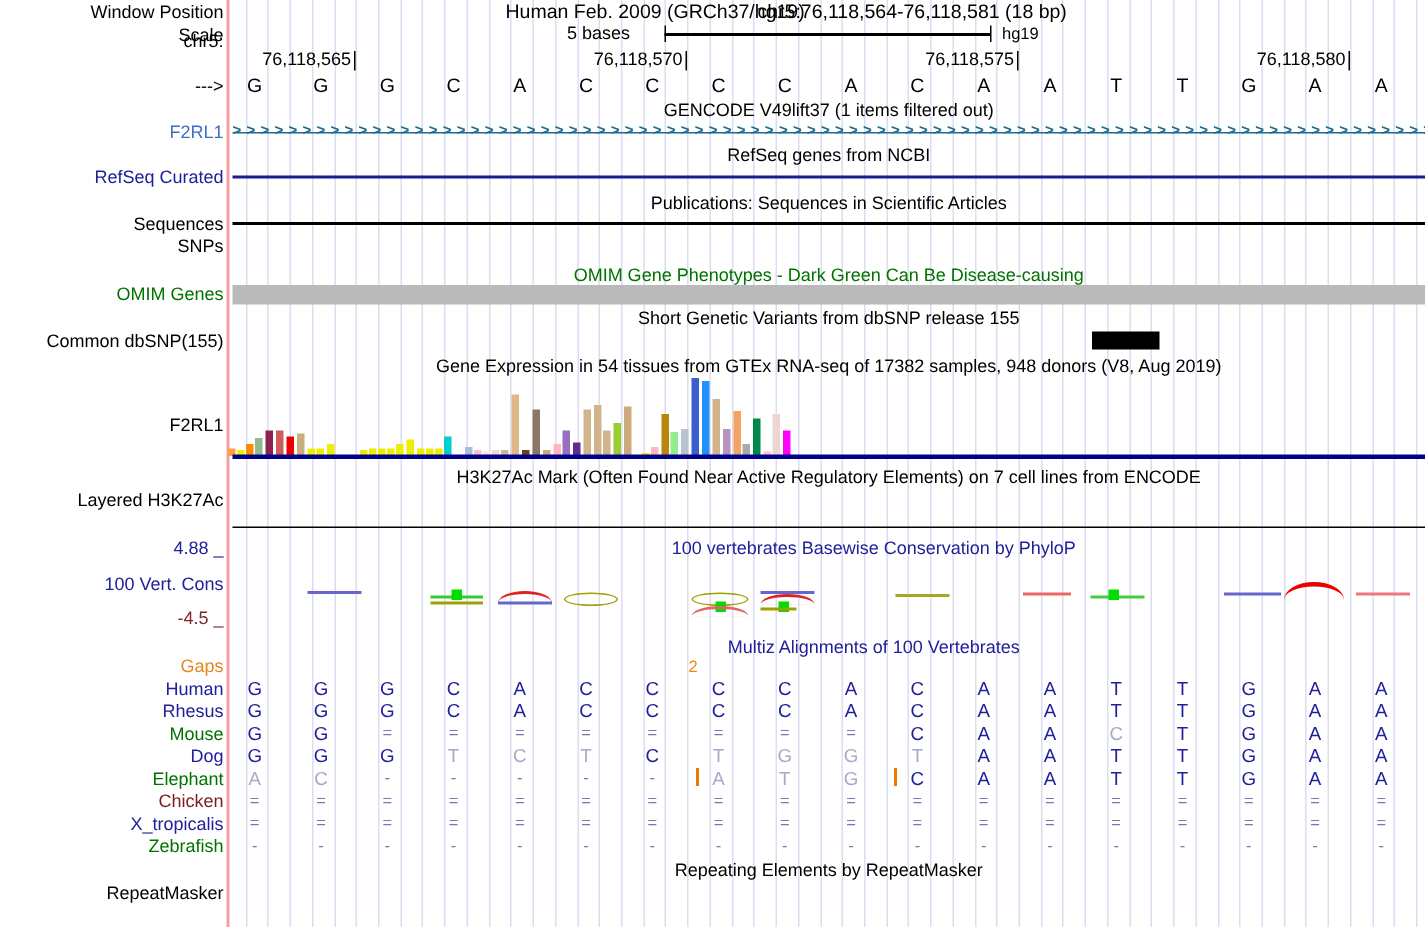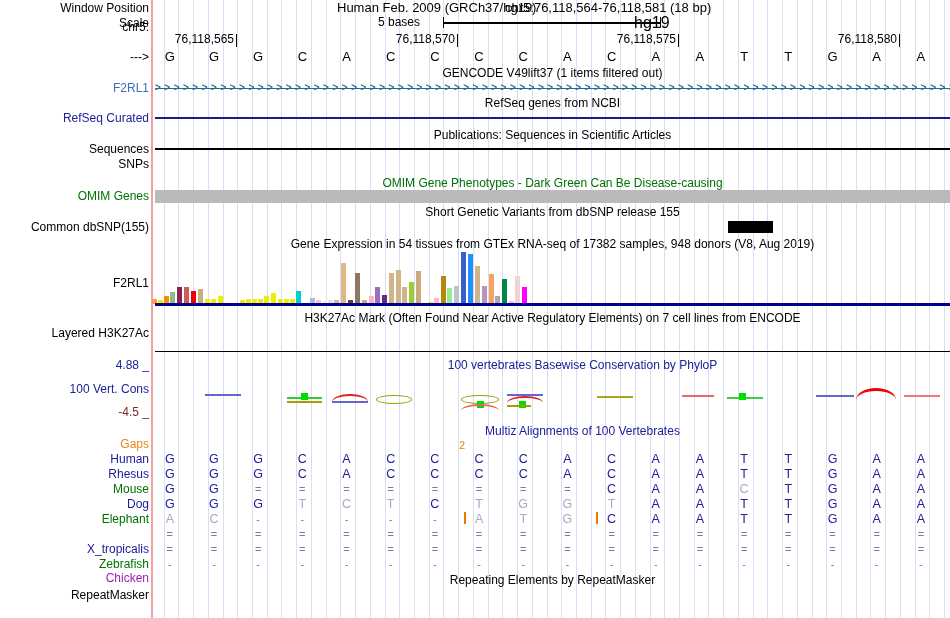--- a/index.html
+++ b/index.html
@@ -91,21 +91,21 @@
 
   <div class="lbl" style="top:2px">Window Position</div>
   <div class="titletext" style="left:337px;top:1px">Human Feb. 2009 (GRCh37/hg19)</div>
   <div class="titletext" style="left:505px;top:1px">chr5:76,118,564-76,118,581 (18 bp)</div>
 
   <div class="lbl" style="top:17px">Scale</div>
   <div class="coordlbl" style="left:328px;top:16px">5 bases</div>
   <div style="position:absolute;left:443px;top:22px;width:217px;height:1.5px;background:#000"></div>
   <div style="position:absolute;left:443px;top:17px;width:1px;height:11px;background:#000"></div>
   <div style="position:absolute;left:660px;top:17px;width:1px;height:11px;background:#000"></div>
-  <div class="titletext" style="left:634px;top:16px;font-size:16px">hg19</div>
+  <div class="titletext" style="left:668px;top:16px;font-size:11px">hg19</div>
 
   <div class="lbl" style="top:21px">chr5:</div>
   <div id="coords">
       <div class="coordlbl" style="left: 142px; top: 33px;">76,118,565</div>
       <div class="coordtick" style="left: 236px; top: 34px;"></div>
       <div class="coordlbl" style="left: 363px; top: 33px;">76,118,570</div>
       <div class="coordtick" style="left: 457px; top: 34px;"></div>
       <div class="coordlbl" style="left: 584px; top: 33px;">76,118,575</div>
       <div class="coordtick" style="left: 678px; top: 34px;"></div>
       <div class="coordlbl" style="left: 805px; top: 33px;">76,118,580</div>
@@ -338,21 +338,21 @@
       <div class="alnletter" style="left: 512.24px; top: 512px; color: rgb(168, 168, 202); font-size: 12.5px;">T</div>
       <div class="alnletter" style="left: 556.42px; top: 512px; color: rgb(168, 168, 202); font-size: 12.5px;">G</div>
       <div class="alnletter" style="left: 600.6px; top: 512px; color: rgb(32, 32, 154); font-size: 12.5px;">C</div>
       <div class="alnletter" style="left: 644.78px; top: 512px; color: rgb(32, 32, 154); font-size: 12.5px;">A</div>
       <div class="alnletter" style="left: 688.96px; top: 512px; color: rgb(32, 32, 154); font-size: 12.5px;">A</div>
       <div class="alnletter" style="left: 733.14px; top: 512px; color: rgb(32, 32, 154); font-size: 12.5px;">T</div>
       <div class="alnletter" style="left: 777.32px; top: 512px; color: rgb(32, 32, 154); font-size: 12.5px;">T</div>
       <div class="alnletter" style="left: 821.5px; top: 512px; color: rgb(32, 32, 154); font-size: 12.5px;">G</div>
       <div class="alnletter" style="left: 865.68px; top: 512px; color: rgb(32, 32, 154); font-size: 12.5px;">A</div>
       <div class="alnletter" style="left: 909.86px; top: 512px; color: rgb(32, 32, 154); font-size: 12.5px;">A</div>
-      <div class="lbl" style="top: 528px; color: #a21caf; margin-top: 44px;">Chicken</div>
+      <div class="lbl" style="top: 528px; color: #7f1d1d;">Chicken</div>
       <div class="alnletter" style="left: 158.8px; top: 527px; color: rgb(120, 120, 176); font-size: 11px;">=</div>
       <div class="alnletter" style="left: 202.98px; top: 527px; color: rgb(120, 120, 176); font-size: 11px;">=</div>
       <div class="alnletter" style="left: 247.16px; top: 527px; color: rgb(120, 120, 176); font-size: 11px;">=</div>
       <div class="alnletter" style="left: 291.34px; top: 527px; color: rgb(120, 120, 176); font-size: 11px;">=</div>
       <div class="alnletter" style="left: 335.52px; top: 527px; color: rgb(120, 120, 176); font-size: 11px;">=</div>
       <div class="alnletter" style="left: 379.7px; top: 527px; color: rgb(120, 120, 176); font-size: 11px;">=</div>
       <div class="alnletter" style="left: 423.88px; top: 527px; color: rgb(120, 120, 176); font-size: 11px;">=</div>
       <div class="alnletter" style="left: 468.06px; top: 527px; color: rgb(120, 120, 176); font-size: 11px;">=</div>
       <div class="alnletter" style="left: 512.24px; top: 527px; color: rgb(120, 120, 176); font-size: 11px;">=</div>
       <div class="alnletter" style="left: 556.42px; top: 527px; color: rgb(120, 120, 176); font-size: 11px;">=</div>

